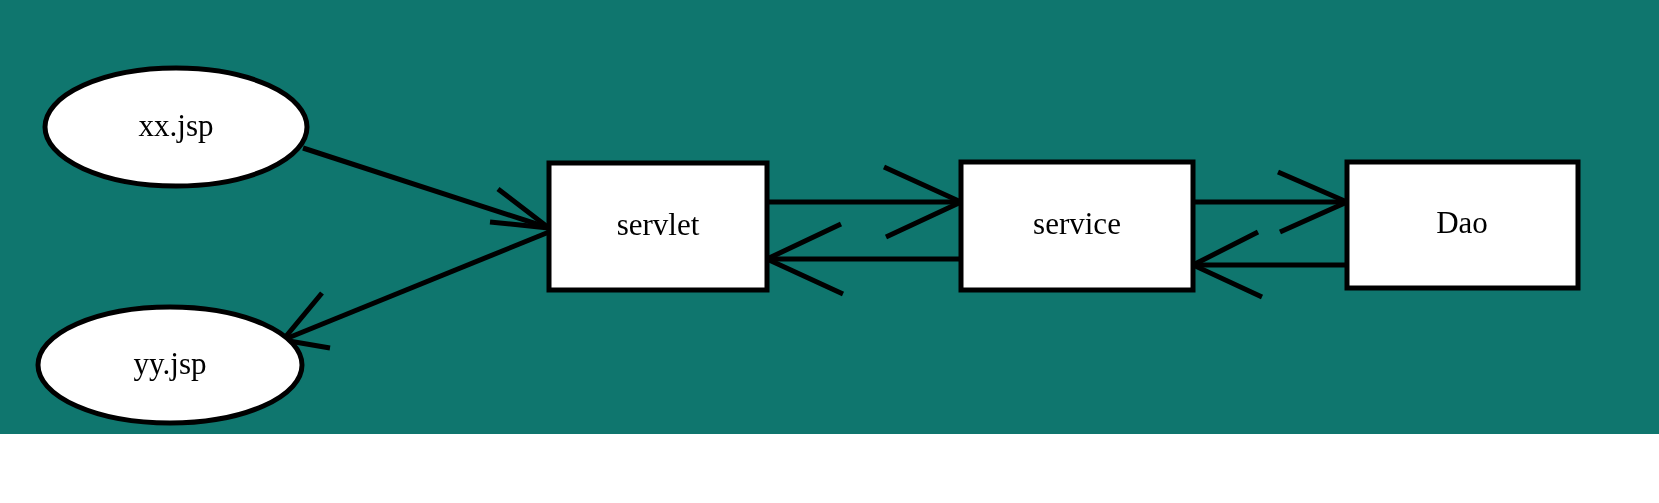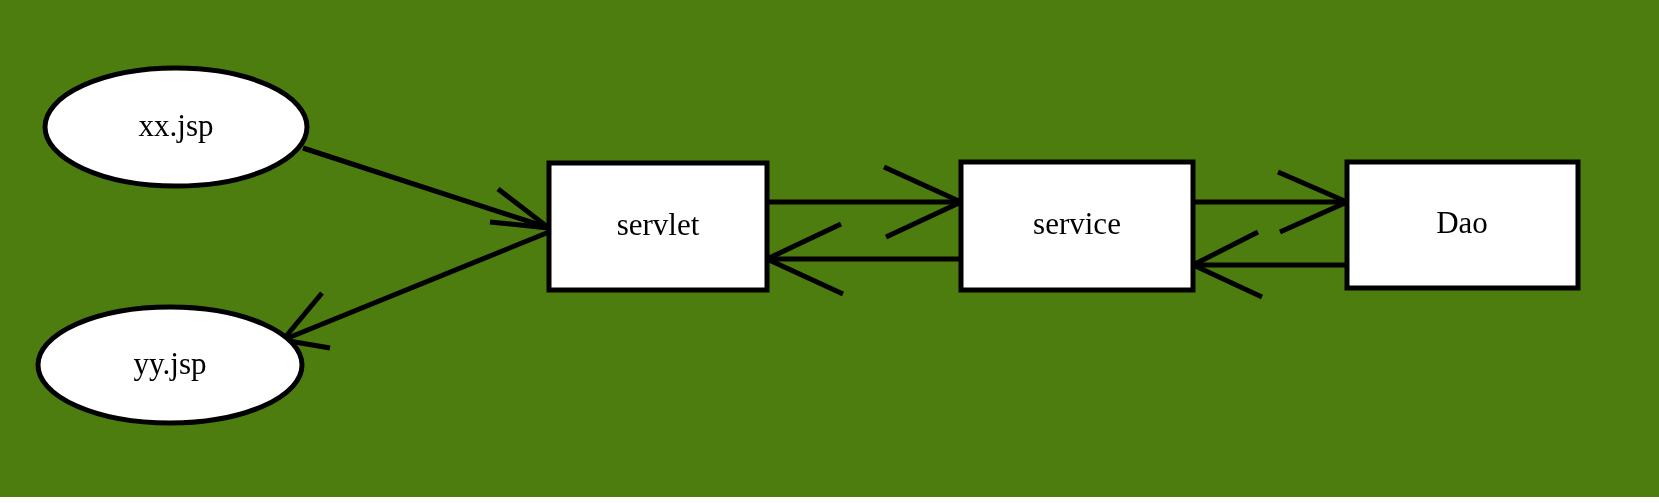--- a/index.html
+++ b/index.html
@@ -6,22 +6,22 @@
     margin: 0;
     padding: 0;
     background: #ffffff;
   }
   body {
     font-family: "Liberation Serif", serif;
   }
   #canvas {
     position: relative;
     width: 1659px;
-    height: 497px;
-    background: #4d7c0f;
+    height: 434px;
+    background: #0f766e;
     overflow: hidden;
   }
   #diagram-svg {
     position: absolute;
     left: 0;
     top: 0;
     width: 1659px;
     height: 503px;
     display: block;
   }

